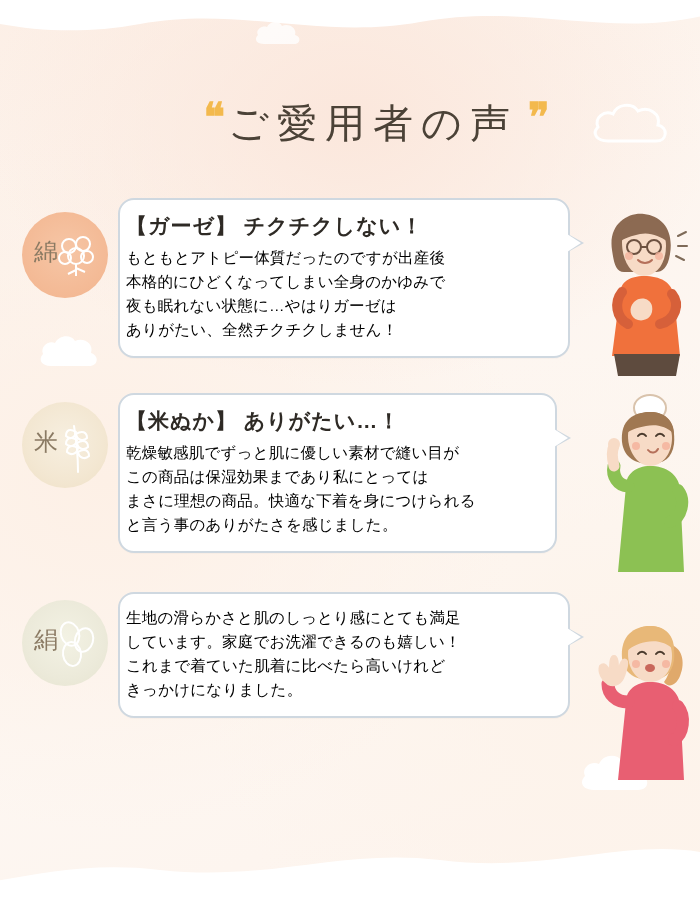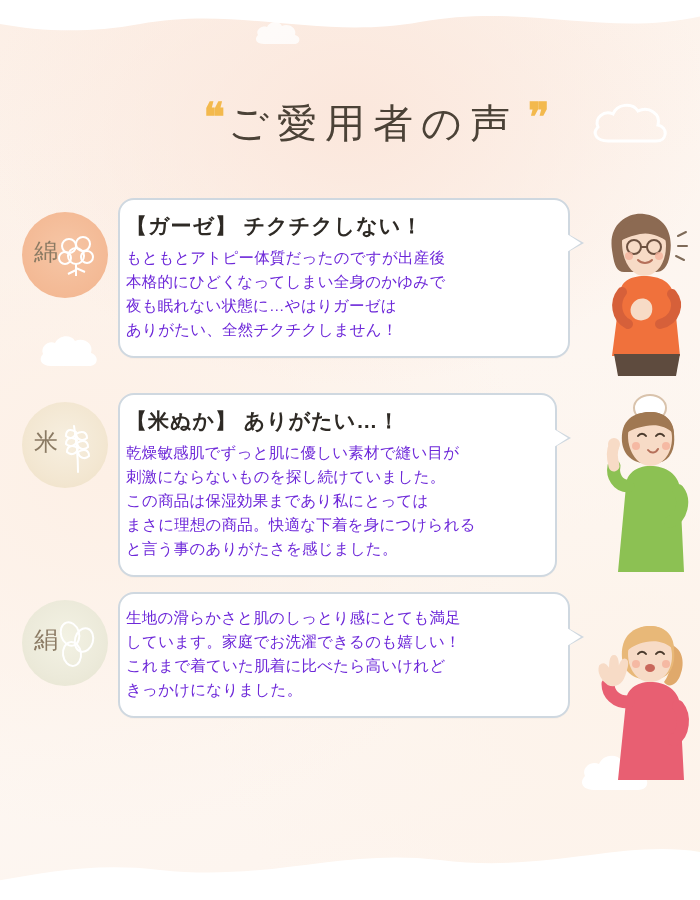--- a/index.html
+++ b/index.html
@@ -144,21 +144,21 @@
     font-weight: 700;
     color: #2e2a25;
     letter-spacing: 1px;
     margin: 0 0 6px 0;
     white-space: nowrap;
   }
   .bubble-body {
     font-family: "Liberation Sans", sans-serif;
     font-size: 15.5px;
     line-height: 1.55;
-    color: #6d28d9;
+    color: #000000;
     letter-spacing: 0.2px;
     margin: 0;
   }
   .bubble-body span { display: block; }
 
   
   .person {
     position: absolute;
   }
 </style>
@@ -268,21 +268,20 @@
         <path d="M26,34 C32,30 37,32 37,38 C33,42 27,40 26,34 Z"></path>
       </g>
     </svg>
   </div>
 
   <div class="testimonial" style="left:118px; top:393px;">
     <div class="bubble tail-right" style="width:439px;">
       <p class="bubble-title">【米ぬか】 ありがたい…！</p>
       <p class="bubble-body">
         <span>乾燥敏感肌でずっと肌に優しい素材で縫い目が</span>
-        <span>刺激にならないものを探し続けていました。</span>
         <span>この商品は保湿効果まであり私にとっては</span>
         <span>まさに理想の商品。快適な下着を身につけられる</span>
         <span>と言う事のありがたさを感じました。</span>
       </p>
     </div>
   </div>
 
   <svg class="person" style="left:592px; top:392px; width:104px; height:180px;" viewBox="0 0 104 180">
     <g>
 

